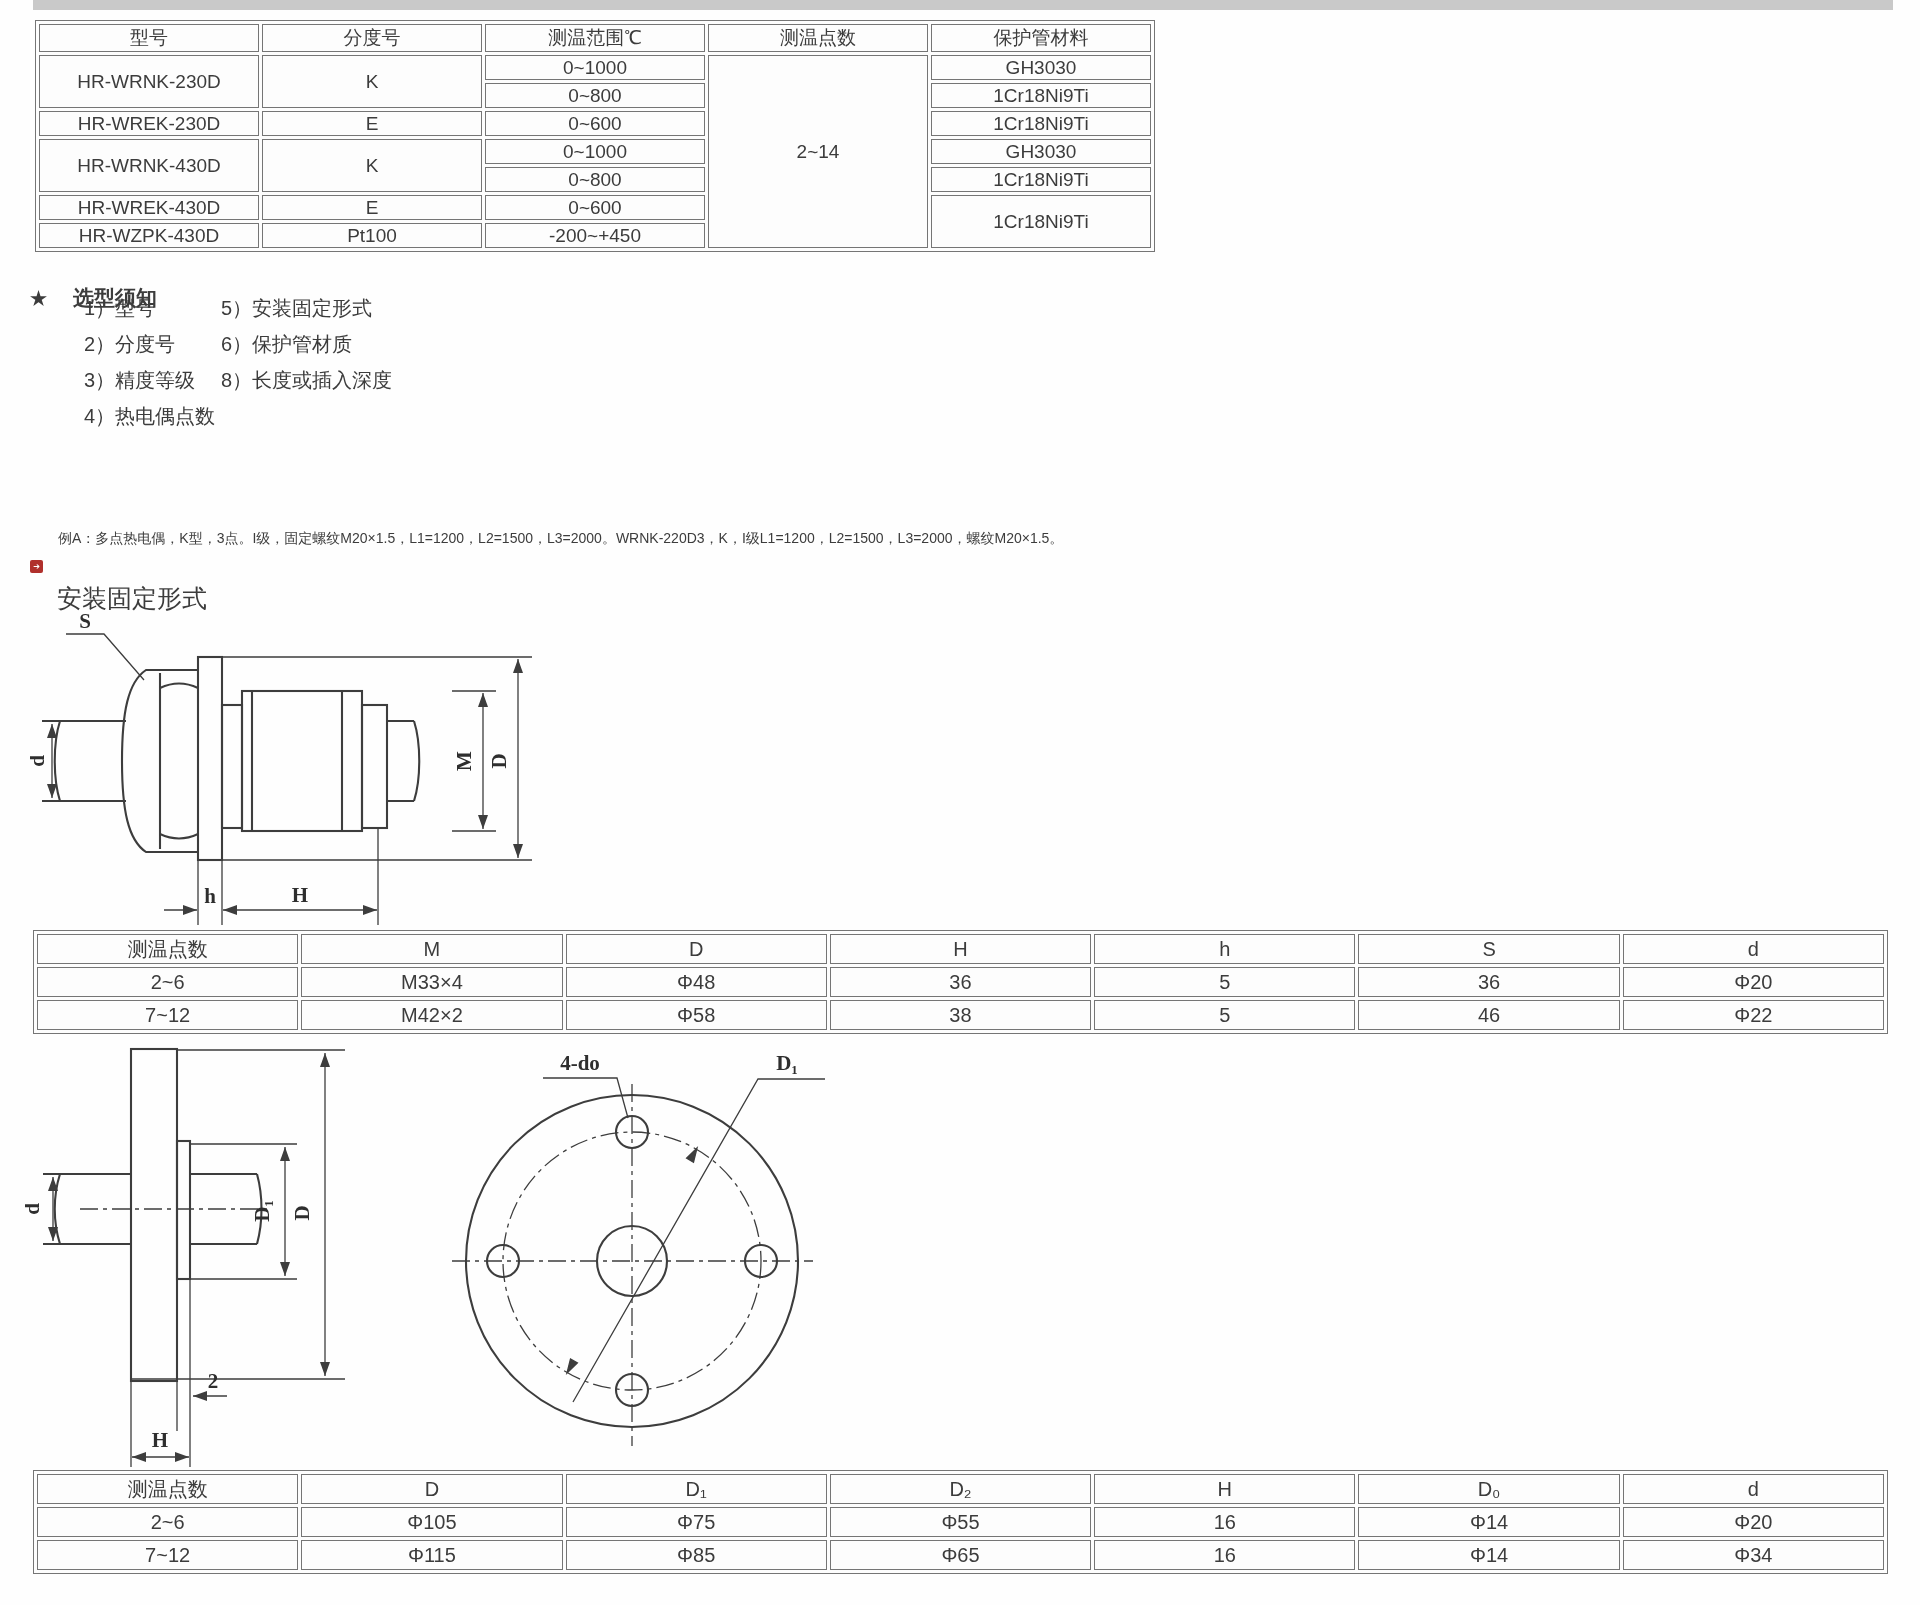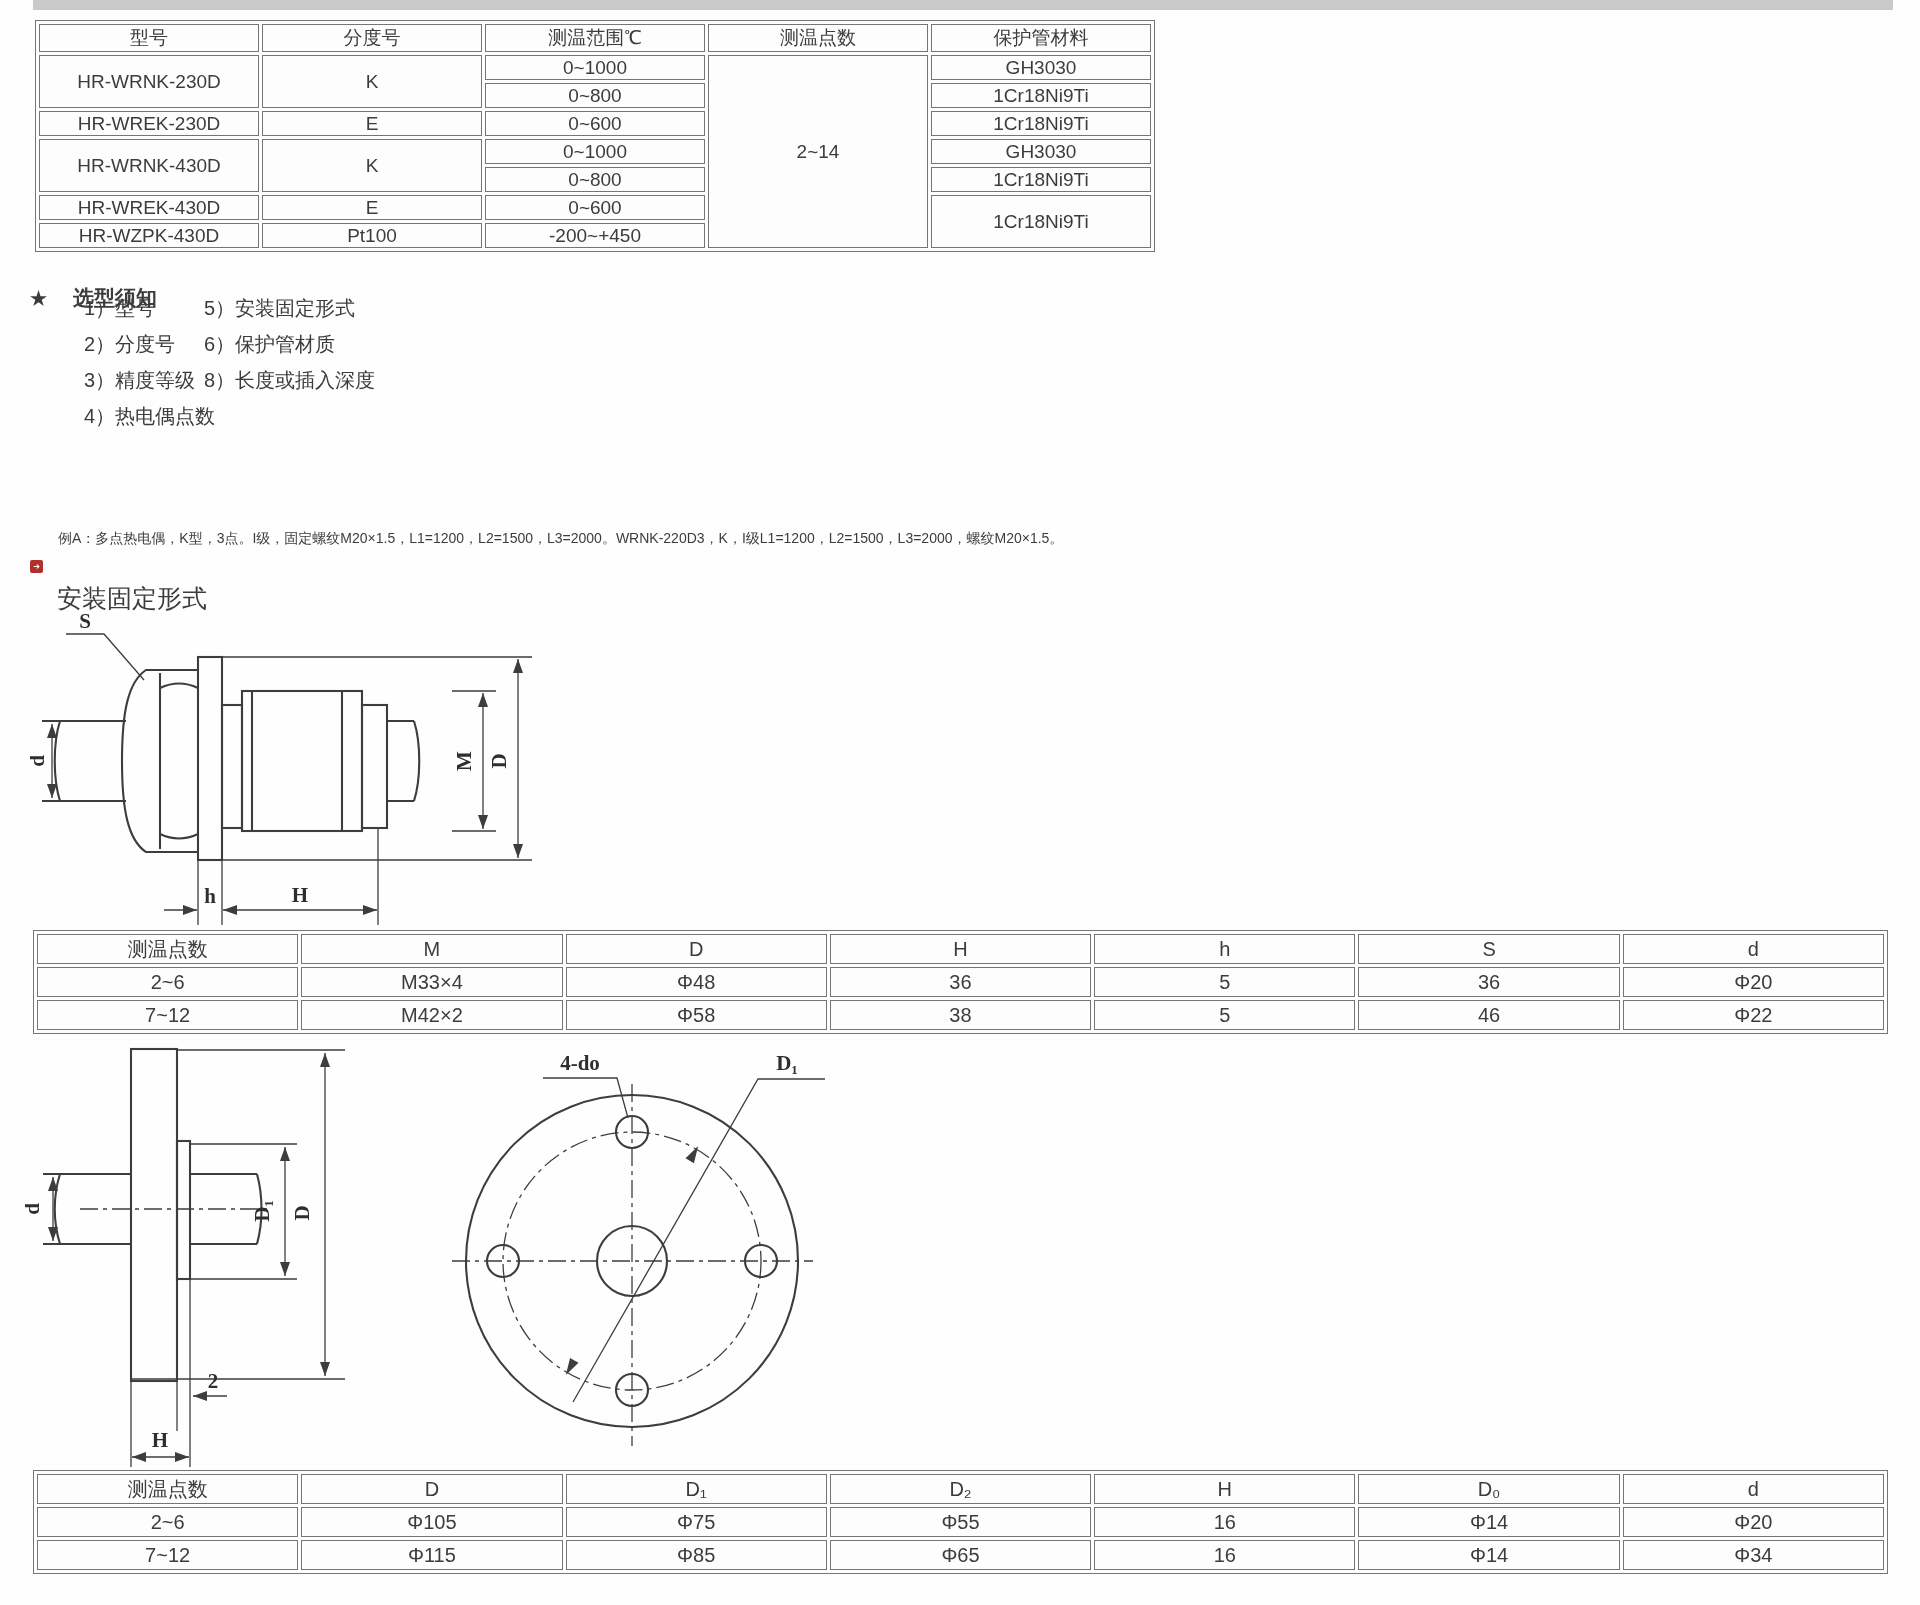--- a/index.html
+++ b/index.html
@@ -16,21 +16,21 @@
   .t2{position:absolute;left:33px;top:930px;width:1855px;font-size:20px;}
   .t2 td{height:28px;}
   .t3{position:absolute;left:33px;top:1470px;width:1855px;font-size:20px;}
   .t3 td{height:28px;}
   
   .notes-head{position:absolute;left:30px;top:256px;font-size:21px;font-weight:700;margin-top:28px;}
   .notes-head .star{margin-right:26px;font-size:19px;}
   .notes-col{position:absolute;font-size:20px;line-height:36px;}
   .notes-col span{display:block;}
   .nl{left:84px;top:290px;}
-  .nr{left:204px;top:290px;}
+  .nr{left:221px;top:290px;}
   .example{position:absolute;left:58px;top:530px;width:1810px;font-size:14px;}
   
   .red-ic{position:absolute;left:30px;top:560px;width:13px;height:13px;background:#b0302c;
           border-radius:2px;color:#fff;font-size:8px;line-height:13px;text-align:center;}
   
   .sec-title{position:absolute;left:57px;top:582px;font-size:25px;font-weight:400;margin:0;}
   
   .dwg1{position:absolute;left:30px;top:600px;}
   .dwg2{position:absolute;left:25px;top:1040px;}
   svg .part{stroke:#3d3d3d;stroke-width:2.1;fill:none;}

